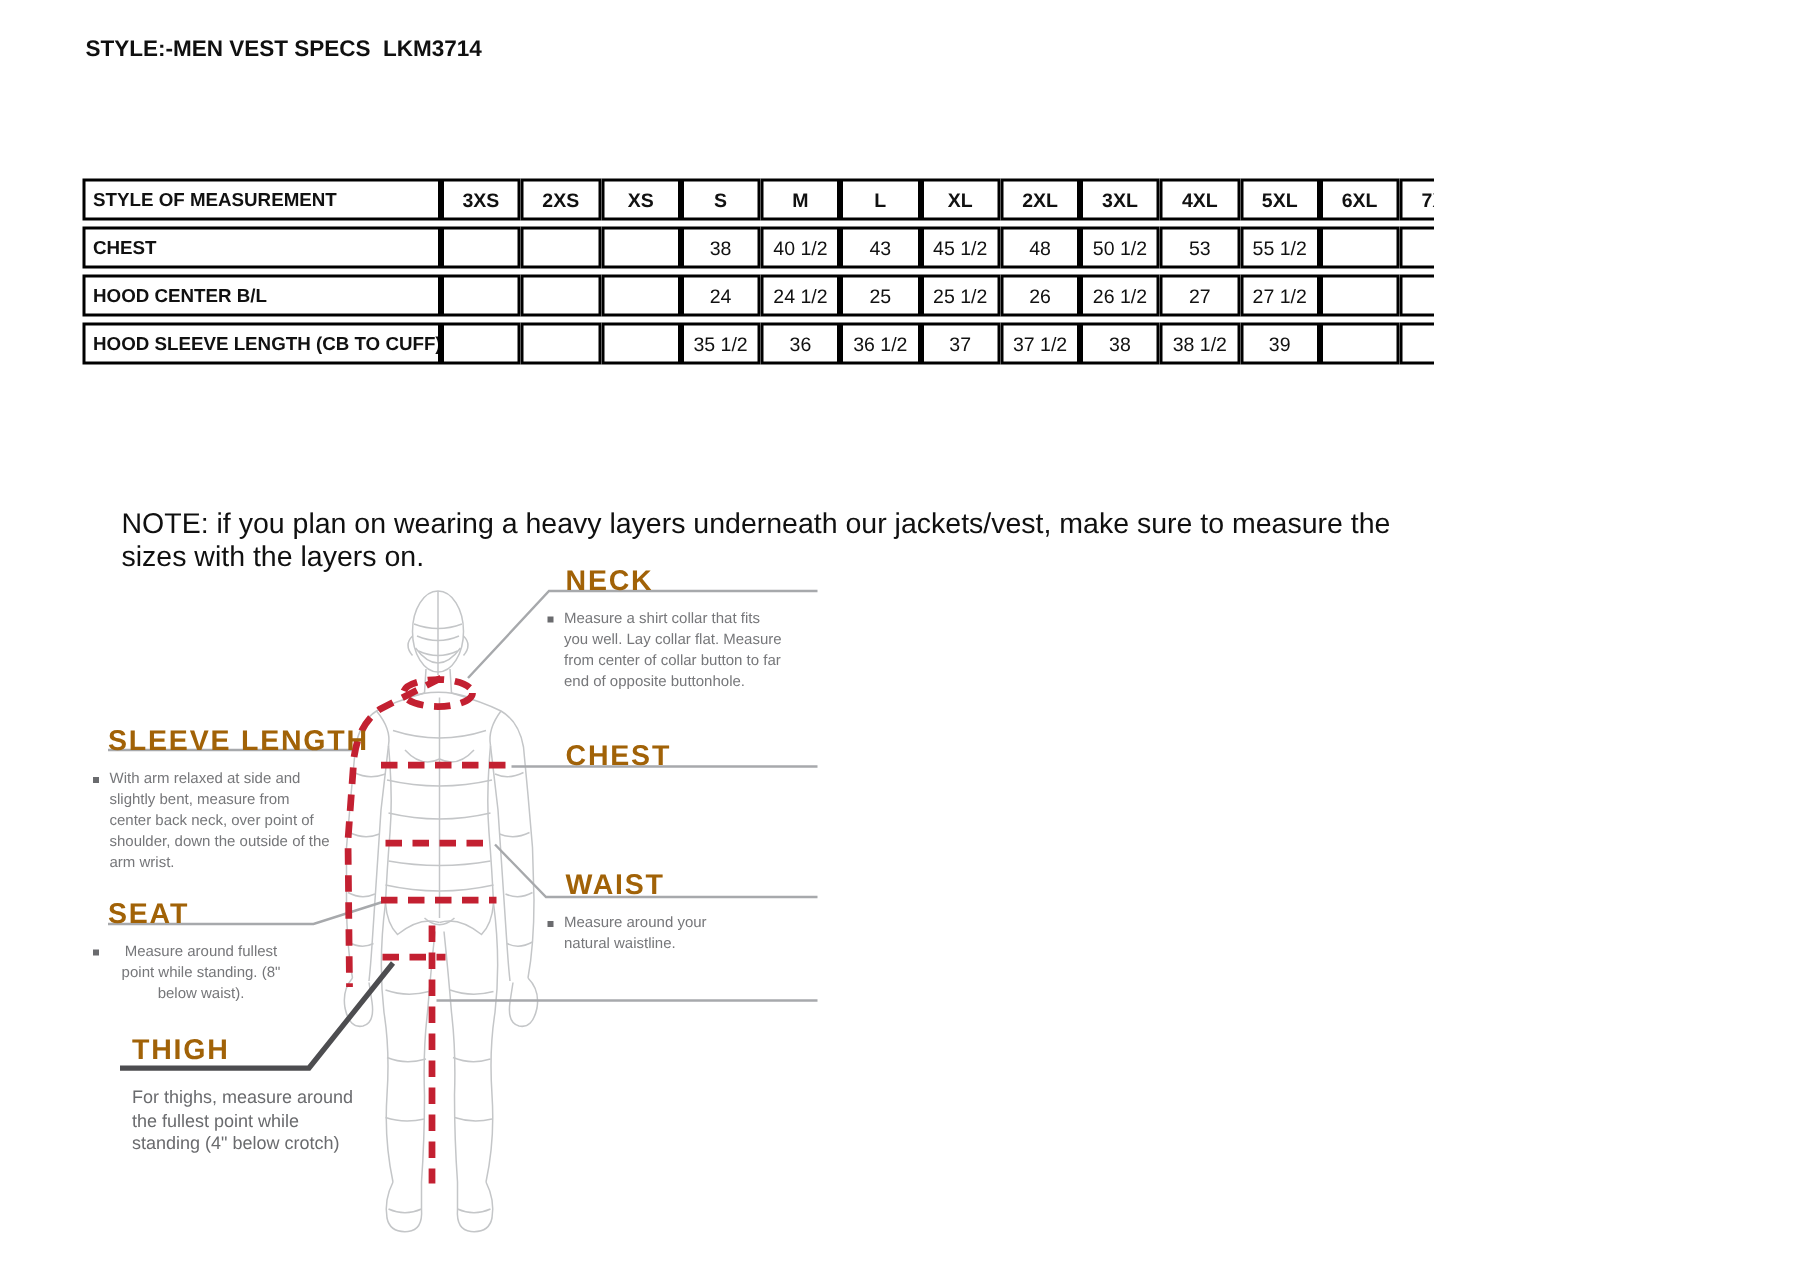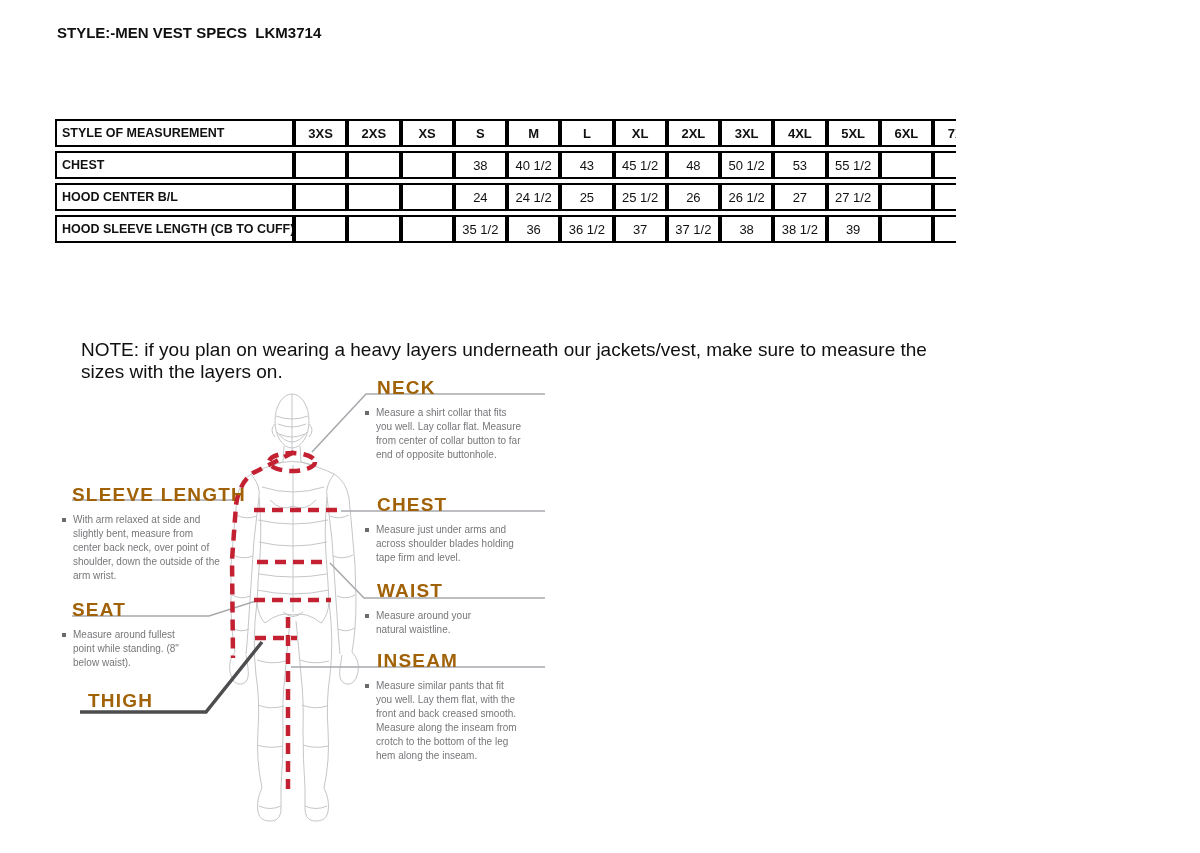--- a/index.html
+++ b/index.html
@@ -43,21 +43,21 @@
     margin:5px 7px 0 0; display:inline-block;
   }
   .guide-text { font-size:10px; line-height:14px; color:#76777a; }
   .pad12 { padding-left:12px; }
   .pad10 { padding-left:10px; }
   
   .gb-neck   { left:365px; top:377px; } .gb-neck   .guide-text { width:148px; }
   .gb-sleeve { left:62px;  top:484px; } .gb-sleeve .guide-text { width:148px; }
   .gb-chest  { left:365px; top:494px; } .gb-chest  .guide-text { width:146px; }
   .gb-waist  { left:365px; top:580px; } .gb-waist  .guide-text { width:122px; }
-  .gb-seat   { left:62px;  top:599px; } .gb-seat   .guide-text { width:122px; }
+  .gb-seat   { left:62px;  top:599px; } .gb-seat   .guide-text { width:122px;text-align:center; }
   .gb-inseam { left:365px; top:650px; } .gb-inseam .guide-text { width:142px; }
   .gb-thigh  { left:88px;  top:690px; }
   .gb-thigh .guide-body { margin-top:12px; }
   .gb-thigh .guide-text { width:150px; font-size:12px; line-height:15.5px; color:#6a6b6e; }
 </style>
 </head>
 <body>
 
 <div class="page">
 
@@ -254,47 +254,39 @@
   <div class="guide gb-sleeve">
     <div class="guide-title pad10">SLEEVE LENGTH</div>
     <div class="guide-body">
       <span class="bullet"></span>
       <span class="guide-text">With arm relaxed at side and slightly bent, measure from center back neck, over point of shoulder, down the outside of the arm wrist.</span>
     </div>
   </div>
 
   <div class="guide gb-chest">
     <div class="guide-title pad12">CHEST</div>
-    <div class="guide-body">
-      <span class="bullet"></span>
-      <span class="guide-text">Measure just under arms and across shoulder blades holding tape firm and level.</span>
-    </div>
   </div>
 
   <div class="guide gb-waist">
     <div class="guide-title pad12">WAIST</div>
     <div class="guide-body">
       <span class="bullet"></span>
       <span class="guide-text">Measure around your natural waistline.</span>
     </div>
   </div>
 
   <div class="guide gb-seat">
     <div class="guide-title pad10">SEAT</div>
     <div class="guide-body">
       <span class="bullet"></span>
       <span class="guide-text">Measure around fullest point while standing. (8" below waist).</span>
     </div>
   </div>
 
-  <div class="guide gb-inseam">
-    <div class="guide-title pad12">INSEAM</div>
-    <div class="guide-body">
-      <span class="bullet"></span>
-      <span class="guide-text">Measure similar pants that fit you well. Lay them flat, with the front and back creased smooth. Measure along the inseam from crotch to the bottom of the leg hem along the inseam.</span>
-    </div>
-  </div>
 
   <div class="guide gb-thigh">
     <div class="guide-title">THIGH</div>
+    <div class="guide-body">
+      <span class="guide-text">For thighs, measure around the fullest point while standing (4" below crotch)</span>
+    </div>
   </div>
 
 </div>
 
 </body></html>

